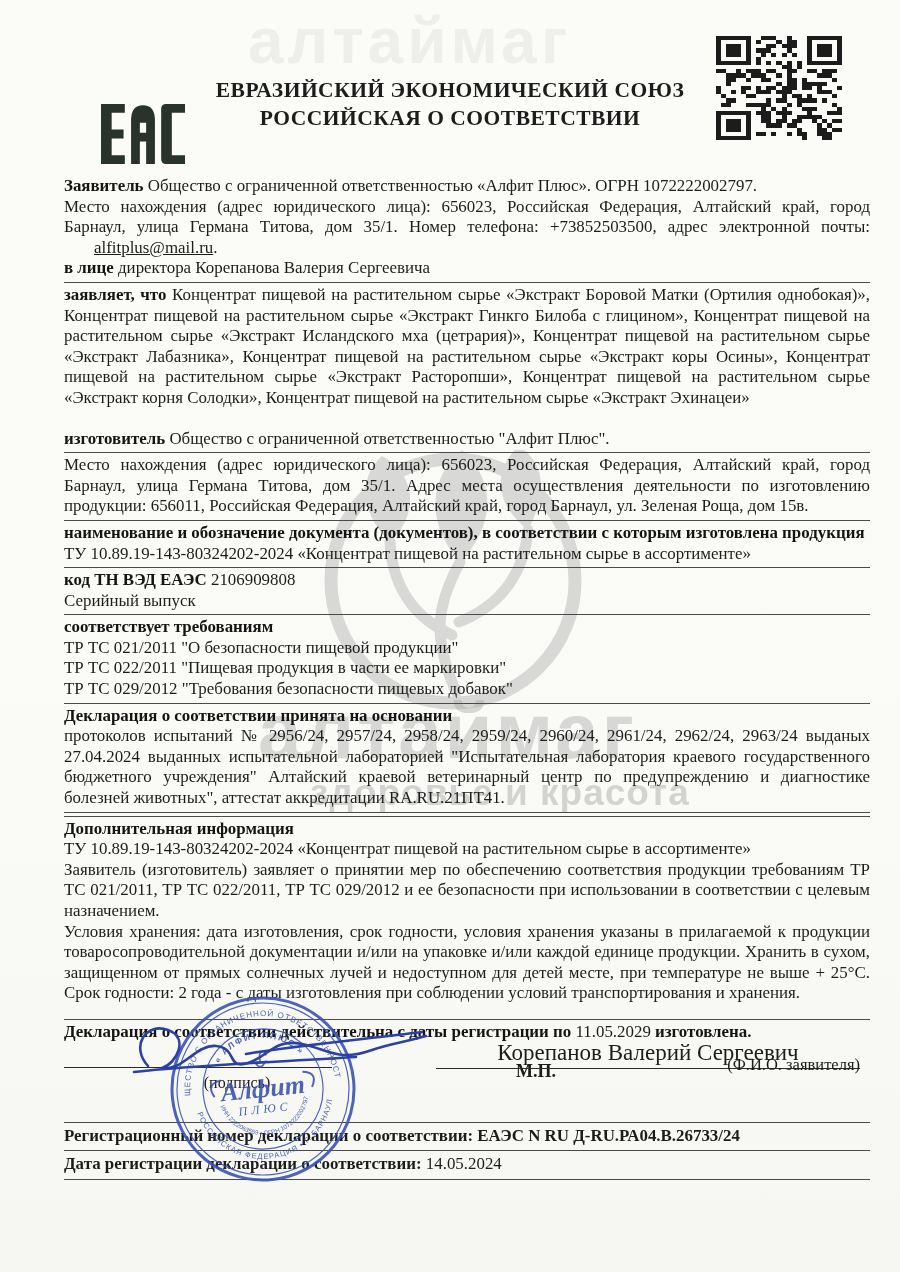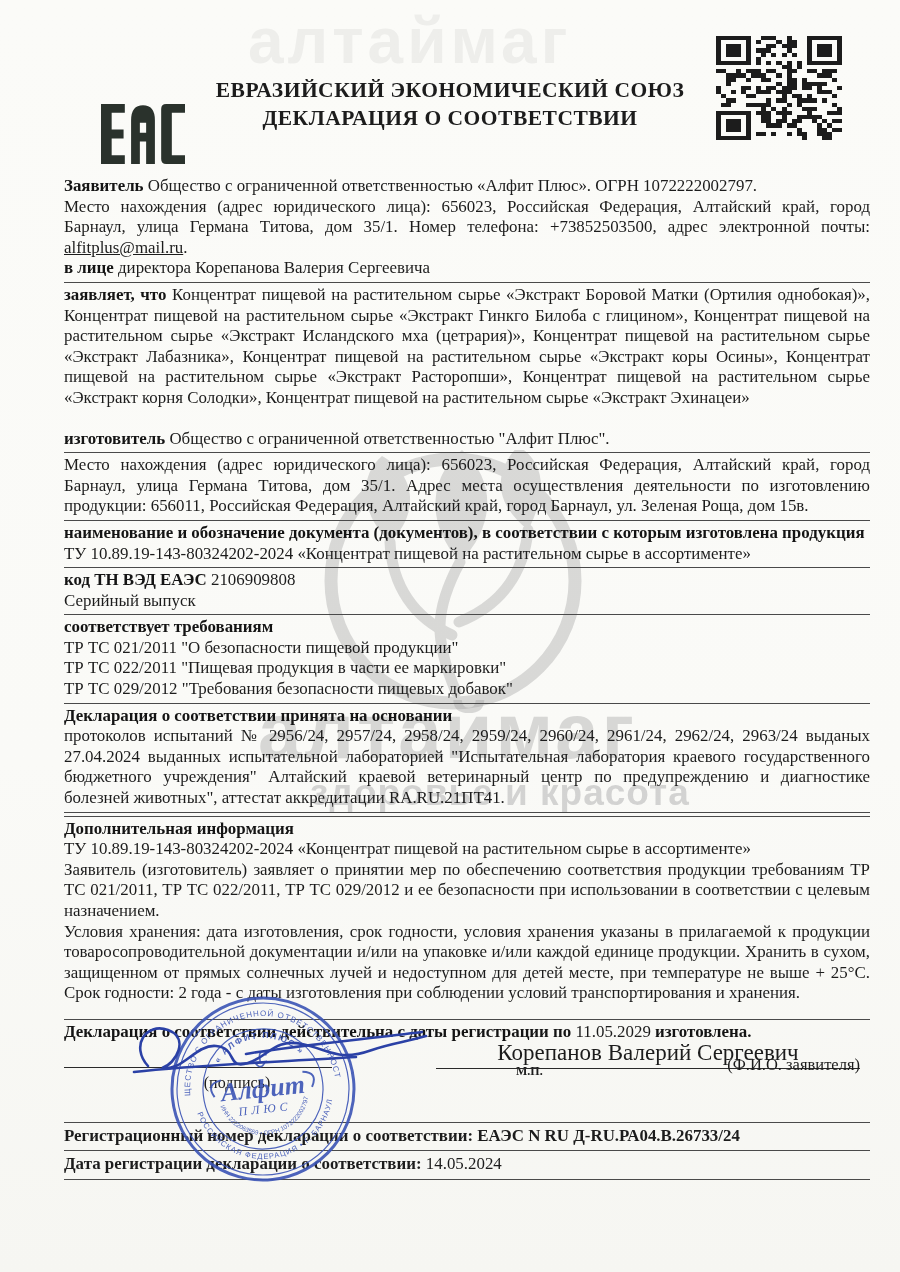--- a/index.html
+++ b/index.html
@@ -22,27 +22,27 @@
   .title1{font-size:21.5px; font-weight:bold; letter-spacing:.5px; line-height:28px;text-align:center;}
   .title2{font-size:21.5px; font-weight:bold; letter-spacing:.5px; line-height:28px;}
   .qr{position:absolute; left:716px; top:36px;}
   
   .content{position:absolute; left:64px; top:176px; width:806px; z-index:2;
     font-size:16.9px; line-height:20.6px; text-align:justify;}
   .content p{margin:0;}
   b{color:#141414;}
   .rule{border-top:1.5px solid #4a4a4a; height:0; margin:3px 0 2px 0;}
   .gap{height:20px;}
-  .email{text-decoration:underline;}
+  .email{text-decoration:underline;margin-left:30px;}
   .sec{margin:0;}
   
   .sig-block{position:relative; height:76px; text-align:left;}
   .sig-line-left{position:absolute; left:0; top:24px; width:268px; border-bottom:1.7px solid #2a2a2a; height:0;}
   .cap-podpis{position:absolute; left:108px; top:30px; width:130px; text-align:center; font-size:16px;}
-  .mp{position:absolute; left:452px; top:18px; font-weight:bold; font-size:12px;}
+  .mp{position:absolute; left:452px; top:18px; font-weight:bold; font-size:18px;}
   .name-line{position:absolute; left:372px; top:0px; width:424px; text-align:center; border-bottom:1.7px solid #2a2a2a; padding-bottom:5px; font-size:23px;}
   .cap-fio{position:absolute; left:372px; top:12px; width:424px; text-align:right; font-size:16.5px;}
   .regrow{font-weight:bold; padding:1px 0;}
   .regrow .val-normal{font-weight:normal;}
   
   .stamp{position:absolute; left:166px; top:992px; z-index:3; opacity:.9; transform:rotate(-6deg);}
   .signature{position:absolute; left:126px; top:1010px; z-index:4;}
 </style>
 </head>
 <body>
@@ -71,21 +71,21 @@
   <div class="header">
     <svg class="eac" width="94" height="88" viewBox="0 0 150 100">
       <g fill="#2a322c" fill-rule="evenodd">
         <path d="M8 2 H46 V16 H25 V43 H44 V57 H25 V84 H46 V98 H8 Z"></path>
         <path d="M56 98 V28 Q56 4 75 4 Q94 4 94 28 V98 H80 V62 H70 V98 Z M70 32 H80 V48 H70 Z"></path>
         <path d="M142 2 V16 H121 V84 H142 V98 H112 Q104 98 104 90 V10 Q104 2 112 2 Z"></path>
       </g>
     </svg>
     <div class="titles">
       <div class="title1">ЕВРАЗИЙСКИЙ ЭКОНОМИЧЕСКИЙ СОЮЗ</div>
-      <div class="title2">ДЕКЛАРАЦИЯ О СООТВЕТСТВИИ</div>
+      <div class="title2">РОССИЙСКАЯ О СООТВЕТСТВИИ</div>
     </div>
     <svg class="qr" id="qr-svg" width="126" height="104" viewBox="0 0 25 25" preserveAspectRatio="none" shape-rendering="crispEdges">
       <path fill="#1c1c1c" fill-rule="evenodd" d="M9 0h1v1h-1zM10 0h1v1h-1zM11 0h1v1h-1zM14 0h1v1h-1zM8 1h1v1h-1zM12 1h1v1h-1zM14 1h1v1h-1zM15 1h1v1h-1zM10 2h1v1h-1zM11 2h1v1h-1zM13 2h1v1h-1zM14 2h1v1h-1zM15 2h1v1h-1zM8 3h1v1h-1zM9 3h1v1h-1zM10 3h1v1h-1zM14 3h1v1h-1zM9 4h1v1h-1zM11 4h1v1h-1zM13 4h1v1h-1zM15 4h1v1h-1zM8 5h1v1h-1zM8 6h1v1h-1zM10 6h1v1h-1zM12 6h1v1h-1zM14 6h1v1h-1zM16 6h1v1h-1zM13 7h1v1h-1zM14 7h1v1h-1zM16 7h1v1h-1zM0 8h1v1h-1zM1 8h1v1h-1zM4 8h1v1h-1zM6 8h1v1h-1zM7 8h1v1h-1zM8 8h1v1h-1zM10 8h1v1h-1zM11 8h1v1h-1zM14 8h1v1h-1zM15 8h1v1h-1zM18 8h1v1h-1zM19 8h1v1h-1zM21 8h1v1h-1zM22 8h1v1h-1zM23 8h1v1h-1zM2 9h1v1h-1zM3 9h1v1h-1zM4 9h1v1h-1zM5 9h1v1h-1zM7 9h1v1h-1zM8 9h1v1h-1zM9 9h1v1h-1zM12 9h1v1h-1zM14 9h1v1h-1zM20 9h1v1h-1zM21 9h1v1h-1zM22 9h1v1h-1zM2 10h1v1h-1zM3 10h1v1h-1zM6 10h1v1h-1zM9 10h1v1h-1zM10 10h1v1h-1zM14 10h1v1h-1zM15 10h1v1h-1zM17 10h1v1h-1zM23 10h1v1h-1zM2 11h1v1h-1zM12 11h1v1h-1zM14 11h1v1h-1zM15 11h1v1h-1zM17 11h1v1h-1zM18 11h1v1h-1zM19 11h1v1h-1zM20 11h1v1h-1zM21 11h1v1h-1zM0 12h1v1h-1zM5 12h1v1h-1zM6 12h1v1h-1zM8 12h1v1h-1zM10 12h1v1h-1zM11 12h1v1h-1zM13 12h1v1h-1zM14 12h1v1h-1zM15 12h1v1h-1zM17 12h1v1h-1zM18 12h1v1h-1zM20 12h1v1h-1zM24 12h1v1h-1zM0 13h1v1h-1zM3 13h1v1h-1zM5 13h1v1h-1zM8 13h1v1h-1zM9 13h1v1h-1zM10 13h1v1h-1zM12 13h1v1h-1zM13 13h1v1h-1zM14 13h1v1h-1zM20 13h1v1h-1zM21 13h1v1h-1zM22 13h1v1h-1zM1 14h1v1h-1zM6 14h1v1h-1zM7 14h1v1h-1zM13 14h1v1h-1zM15 14h1v1h-1zM16 14h1v1h-1zM18 14h1v1h-1zM23 14h1v1h-1zM2 15h1v1h-1zM3 15h1v1h-1zM10 15h1v1h-1zM12 15h1v1h-1zM13 15h1v1h-1zM16 15h1v1h-1zM17 15h1v1h-1zM18 15h1v1h-1zM19 15h1v1h-1zM21 15h1v1h-1zM1 16h1v1h-1zM2 16h1v1h-1zM6 16h1v1h-1zM7 16h1v1h-1zM8 16h1v1h-1zM9 16h1v1h-1zM10 16h1v1h-1zM14 16h1v1h-1zM16 16h1v1h-1zM23 16h1v1h-1zM9 17h1v1h-1zM11 17h1v1h-1zM13 17h1v1h-1zM17 17h1v1h-1zM18 17h1v1h-1zM19 17h1v1h-1zM24 17h1v1h-1zM8 18h1v1h-1zM9 18h1v1h-1zM10 18h1v1h-1zM12 18h1v1h-1zM13 18h1v1h-1zM14 18h1v1h-1zM18 18h1v1h-1zM22 18h1v1h-1zM23 18h1v1h-1zM24 18h1v1h-1zM9 19h1v1h-1zM10 19h1v1h-1zM13 19h1v1h-1zM16 19h1v1h-1zM17 19h1v1h-1zM18 19h1v1h-1zM19 19h1v1h-1zM20 19h1v1h-1zM9 20h1v1h-1zM10 20h1v1h-1zM12 20h1v1h-1zM13 20h1v1h-1zM15 20h1v1h-1zM16 20h1v1h-1zM19 20h1v1h-1zM21 20h1v1h-1zM23 20h1v1h-1zM24 20h1v1h-1zM10 21h1v1h-1zM11 21h1v1h-1zM12 21h1v1h-1zM14 21h1v1h-1zM15 21h1v1h-1zM20 21h1v1h-1zM22 21h1v1h-1zM16 22h1v1h-1zM20 22h1v1h-1zM21 22h1v1h-1zM23 22h1v1h-1zM24 22h1v1h-1zM8 23h1v1h-1zM9 23h1v1h-1zM11 23h1v1h-1zM14 23h1v1h-1zM16 23h1v1h-1zM17 23h1v1h-1zM20 23h1v1h-1zM21 23h1v1h-1zM22 23h1v1h-1zM17 24h1v1h-1zM21 24h1v1h-1zM22 24h1v1h-1zM0 0h7v7h-7zM1 1v5h5v-5zM2 2h3v3h-3zM18 0h7v7h-7zM19 1v5h5v-5zM20 2h3v3h-3zM0 18h7v7h-7zM1 19v5h5v-5zM2 20h3v3h-3z"></path>
     </svg>
   </div>
 
   <div class="content">
 
     <p class="sec"><b>Заявитель</b> <span>Общество с ограниченной ответственностью «Алфит Плюс». ОГРН 1072222002797.</span><br>
       <span>Место нахождения (адрес юридического лица): 656023, Российская Федерация, Алтайский край, город Барнаул, улица Германа Титова, дом 35/1. Номер телефона: +73852503500, адрес электронной почты: </span><span class="email">alfitplus@mail.ru</span><span>.</span><br>

